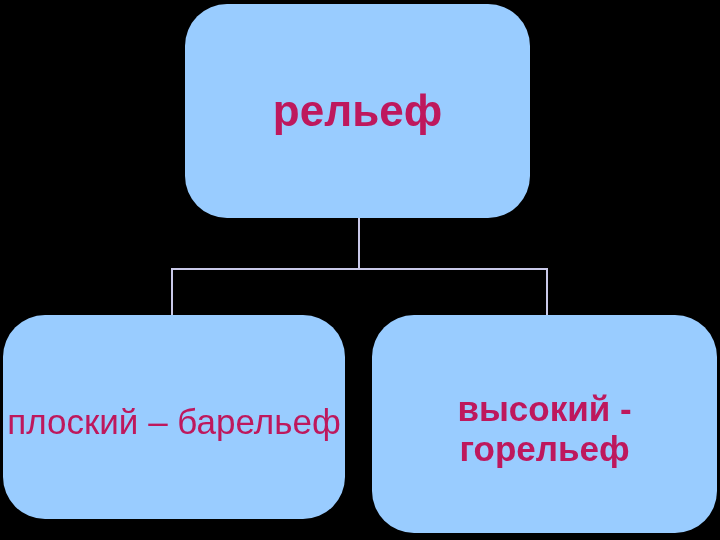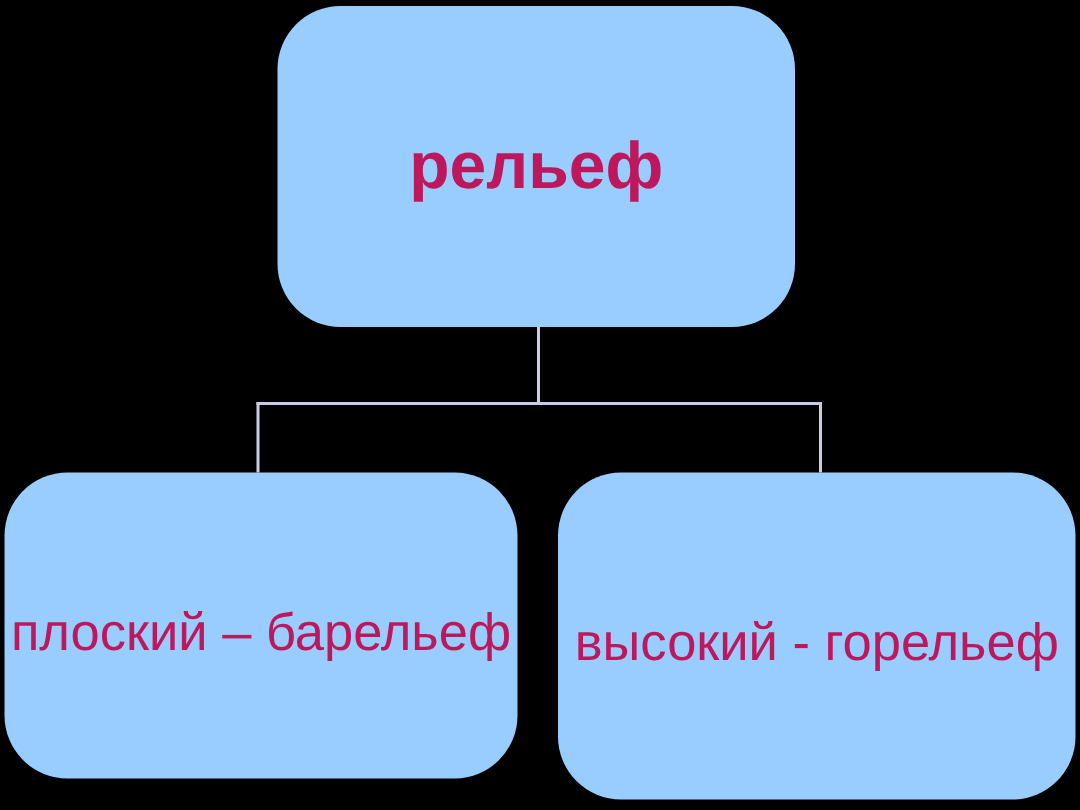--- a/index.html
+++ b/index.html
@@ -42,21 +42,21 @@
     font-size: 35px;
     font-weight: normal;
     padding-top: 10px;
   }
   .node-right {
     left: 372px;
     top: 315px;
     width: 345px;
     height: 218px;
     font-size: 35px;
-    font-weight: normal;
+    font-weight: bold;
     padding-top: 10px;
   }
   .connector {
     position: absolute;
     background: #C9C9E8;
   }
   .conn-stem {
     left: 358px;
     top: 218px;
     width: 2px;

